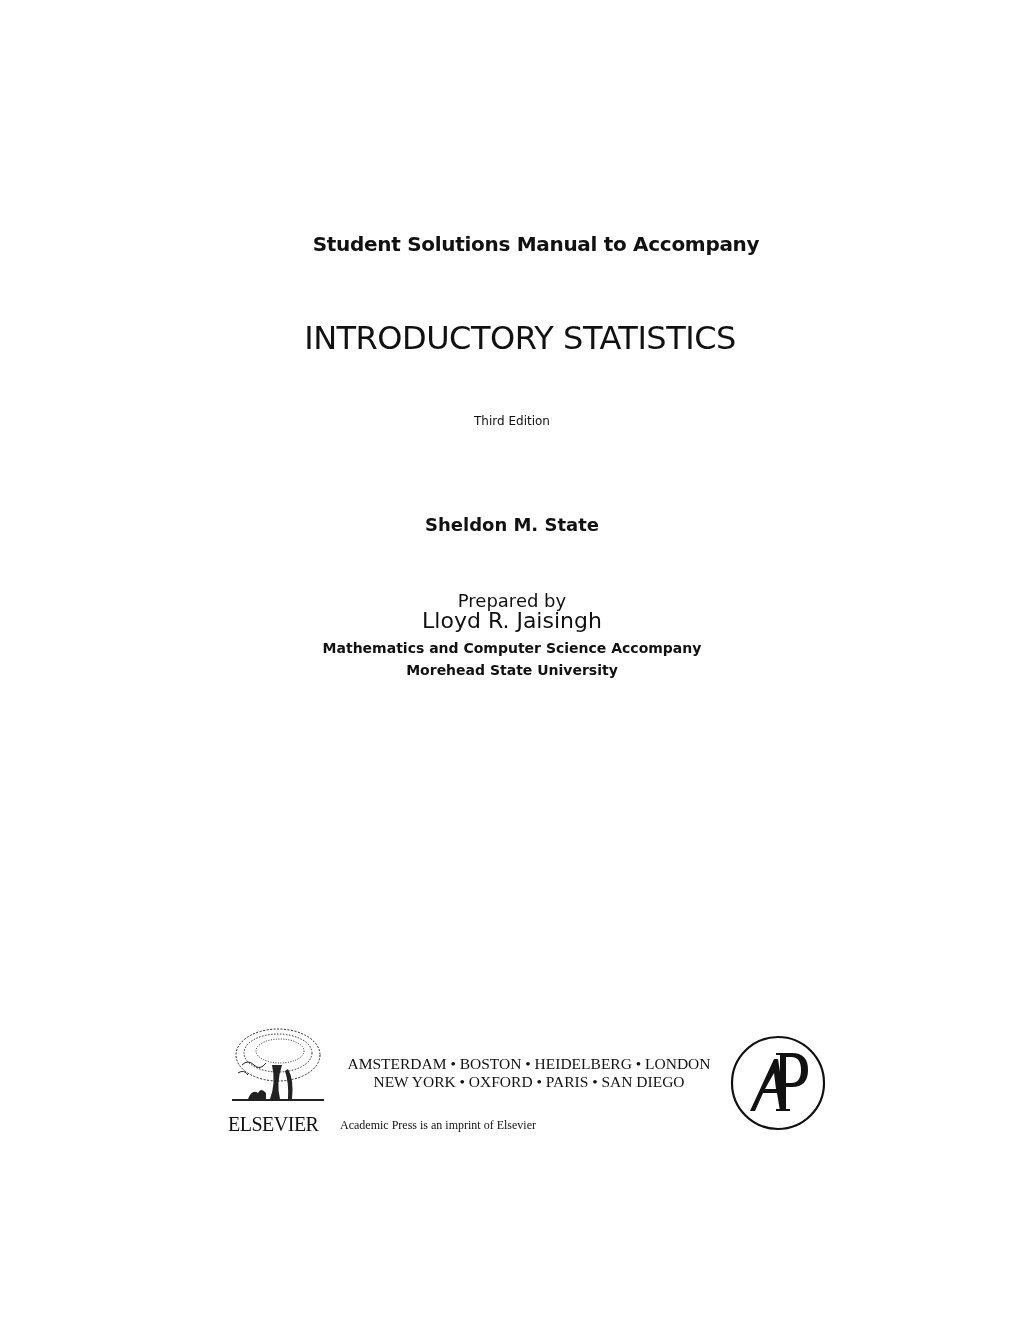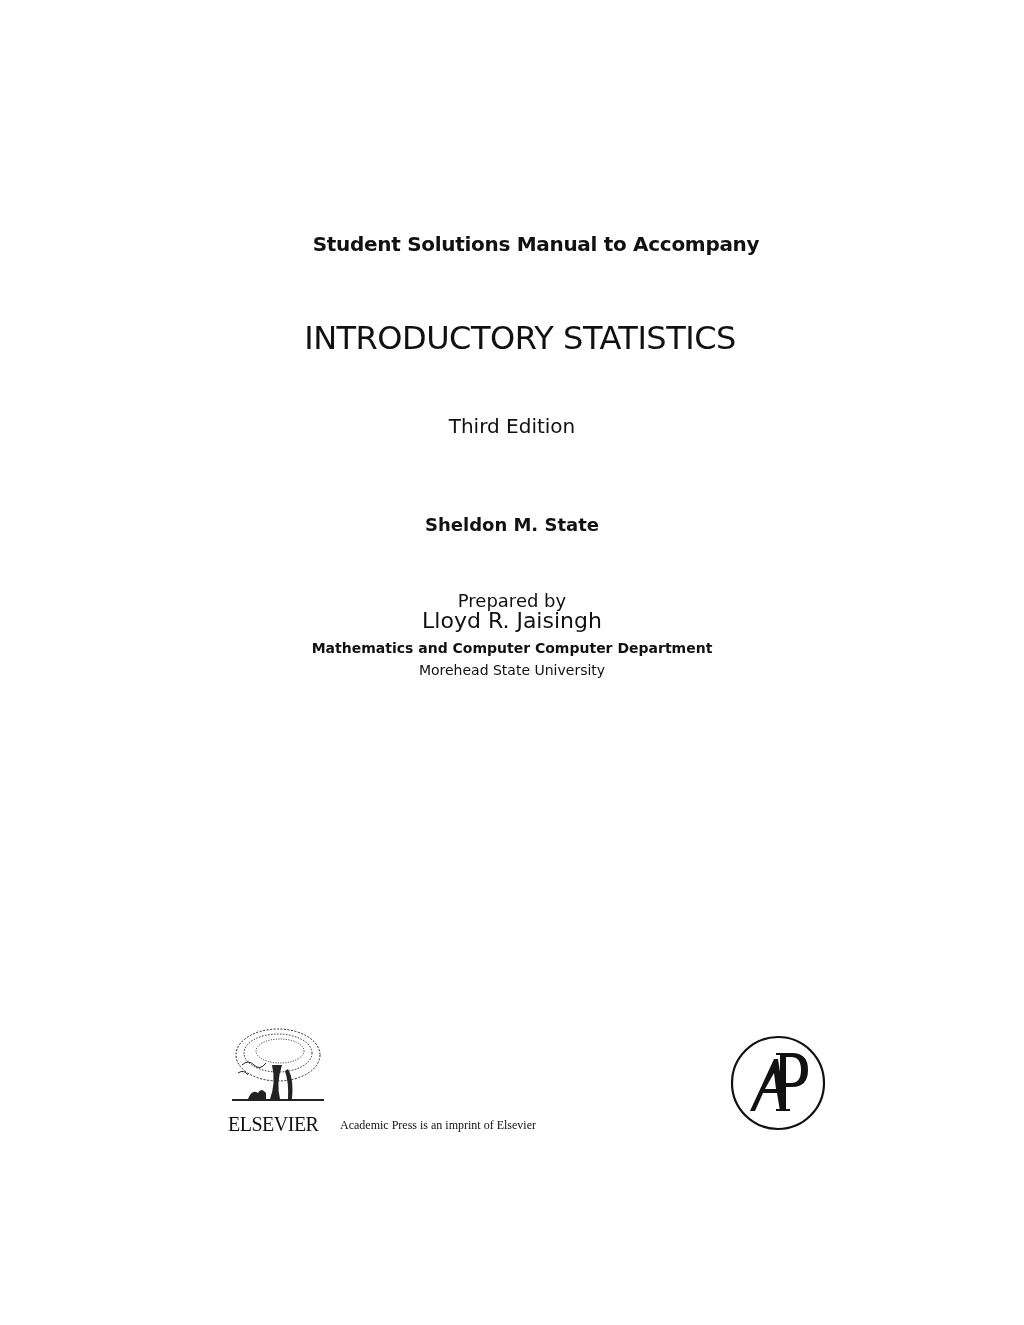--- a/index.html
+++ b/index.html
@@ -3,26 +3,26 @@
   <meta charset="utf-8">
   <style>
     html, body { margin: 0; padding: 0; background: #ffffff; }
     body { width: 1024px; height: 1325px; position: relative; overflow: hidden; color: #111; }
     .sans { font-family: "DejaVu Sans", "Liberation Sans", sans-serif; }
     .serif { font-family: "Liberation Serif", "DejaVu Serif", serif; }
     .center { position: absolute; left: 0; width: 1024px; text-align: center; white-space: nowrap; }
 
     #subtitle { top: 232px; font-size: 20px; font-weight: bold; letter-spacing: -0.3px; margin-left: 24px; }
     #title { top: 319px; font-size: 32px; font-weight: normal; letter-spacing: -0.5px; margin-left: 8px; }
-    #edition { top: 414px; font-size: 20px; }
+    #edition { top: 414px; font-size: 12px; }
     #author { top: 514px; font-size: 18px; font-weight: bold; }
     #prepared-by { top: 582px; font-size: 18px; margin-top: 8px; }
     #preparer { top: 608px; font-size: 22px; font-weight: normal; }
     #department { top: 640px; font-size: 14px; font-weight: bold; }
-    #university { top: 662px; font-size: 14px; font-weight: normal; }
+    #university { top: 662px; font-size: 14px; font-weight: bold; }
 
     #elsevier-logo { position: absolute; left: 228px; top: 1025px; width: 100px; height: 110px; }
     #elsevier-logo svg { display: block; }
     #elsevier-wordmark { position: absolute; left: 0; width: 100px; top: 88px; text-align: left; font-size: 20px; letter-spacing: -0.5px; }
 
     #cities { position: absolute; left: 340px; top: 1055px; width: 378px; text-align: center; font-size: 15.5px; line-height: 18px; white-space: nowrap; }
     .city-line { display: block; }
     #imprint { position: absolute; left: 340px; top: 1118px; width: 378px; text-align: left; font-size: 12px; white-space: nowrap; }
 
     #ap-logo { position: absolute; left: 728px; top: 1033px; width: 100px; height: 100px; }
@@ -30,21 +30,21 @@
 </head>
 <body>
 
 <div>
   <div id="subtitle" class="center sans">Student Solutions Manual to Accompany</div>
   <div id="title" class="center sans">INTRODUCTORY STATISTICS</div>
   <div id="edition" class="center sans">Third Edition</div>
   <div id="author" class="center sans">Sheldon M. State</div>
   <div id="prepared-by" class="center sans">Prepared by</div>
   <div id="preparer" class="center sans">Lloyd R. Jaisingh</div>
-  <div id="department" class="center sans">Mathematics and Computer Computer Department</div>
+  <div id="department" class="center sans">Mathematics and Computer Science Accompany</div>
   <div id="university" class="center sans">Morehead State University</div>
 </div>
 
 <div>
   <div id="elsevier-logo">
     <svg width="100" height="84" viewBox="0 0 100 84">
       <g fill="none" stroke="#222" stroke-width="1">
         <ellipse cx="50" cy="30" rx="42" ry="26" stroke-dasharray="2 1.5"></ellipse>
         <ellipse cx="50" cy="28" rx="34" ry="19" stroke-dasharray="1.5 1.5"></ellipse>
         <ellipse cx="52" cy="26" rx="24" ry="12" stroke-dasharray="1 1.5"></ellipse>
@@ -55,20 +55,22 @@
         <path d="M44 40 q4 18 -2 34 h10 q-4 -16 2 -34 z"></path>
         <path d="M60 44 q6 10 4 30 h-4 q1 -16 -3 -28 z"></path>
         <rect x="4" y="74" width="92" height="2"></rect>
         <path d="M20 74 q4 -10 10 -6 q3 -6 8 0 v6 z"></path>
       </g>
     </svg>
     <div id="elsevier-wordmark" class="serif">ELSEVIER</div>
   </div>
 
   <div id="cities" class="serif">
+    <span class="city-line">AMSTERDAM • BOSTON • HEIDELBERG • LONDON</span>
+    <span class="city-line">NEW YORK • OXFORD • PARIS • SAN DIEGO</span>
   </div>
   <div id="imprint" class="serif">Academic Press is an imprint of Elsevier</div>
 
   <div id="ap-logo">
     <svg width="100" height="100" viewBox="0 0 100 100">
       <circle cx="50" cy="50" r="46" fill="none" stroke="#111" stroke-width="2.2"></circle>
 
       <path d="M22 78 L46 26 L50 26 L58 78 L52 78 L49 60 L35 60 L27 78 Z M37 56 L48 56 L46 40 Z" fill="#111"></path>
 
       <path d="M48 20 L48 22 L52 22 L52 76 L48 76 L48 78 L62 78 L62 76 L58 76 L58 54 L64 54 Q80 54 80 37 Q80 20 64 20 Z M58 24 L63 24 Q73 24 73 37 Q73 50 63 50 L58 50 Z" fill="#111"></path>

